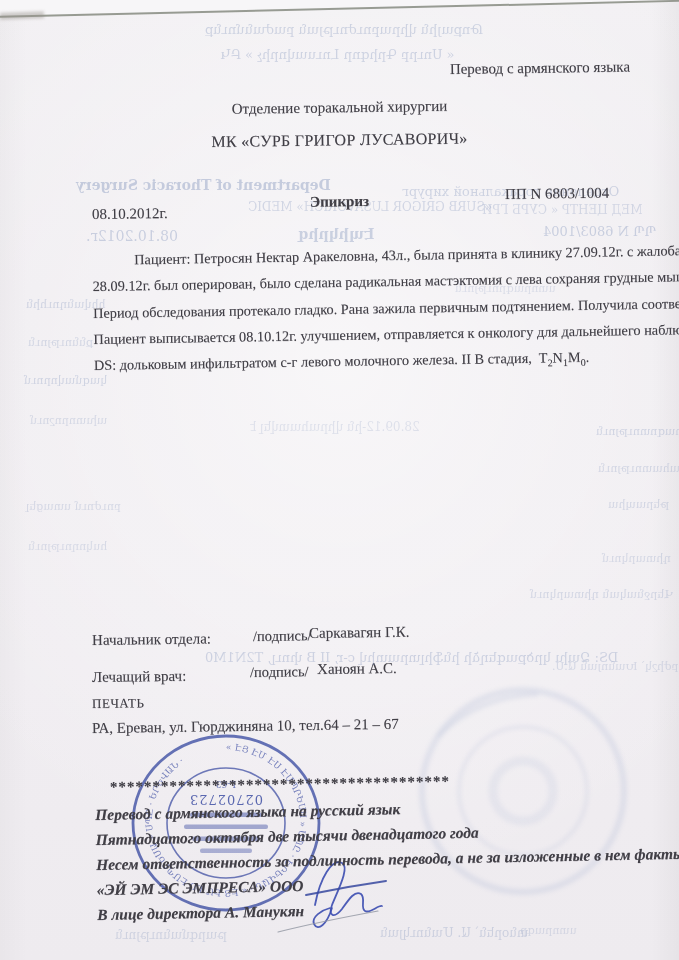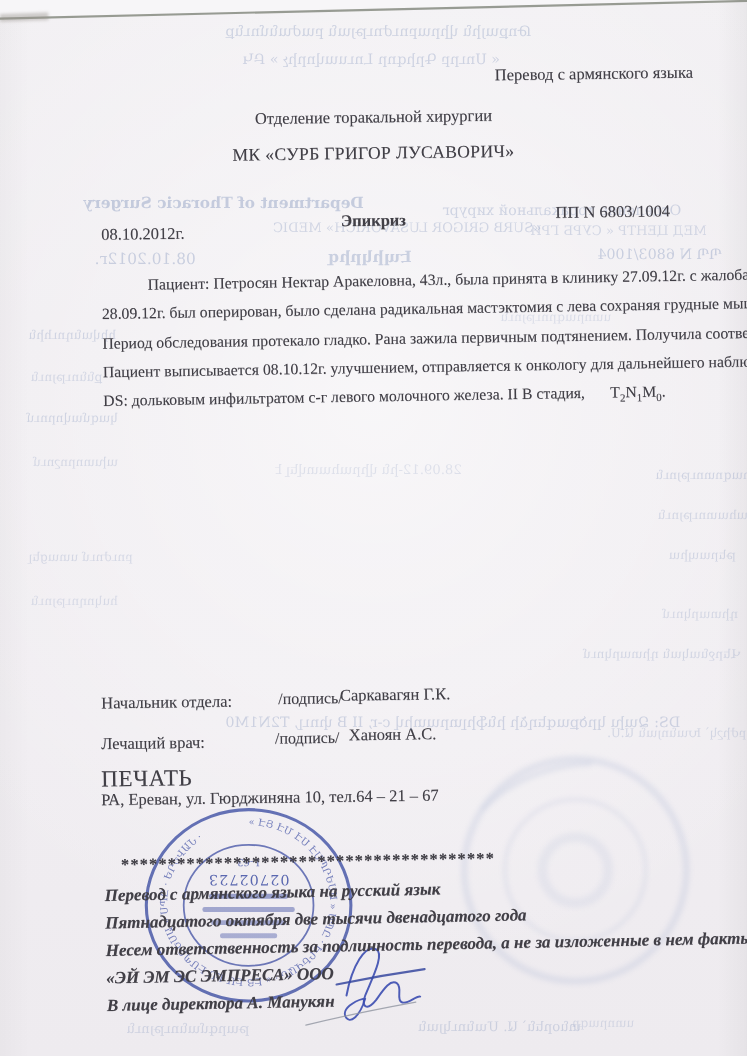--- a/index.html
+++ b/index.html
@@ -37,26 +37,26 @@
   .clinic{left:0;top:136px;width:679px;text-align:center;font-size:16px;letter-spacing:0.3px;}
   .doc-number{left:505px;top:186px;font-size:15px;}
   .doc-title{left:0;top:198px;width:679px;text-align:center;font-weight:bold;font-size:15px;}
   .doc-date{left:92px;top:206px;font-size:15px;}
 
   .body-text{left:92px;top:250px;width:537px;font-size:14.3px;line-height:1.42;
     text-align:justify;transform:rotate(-0.95deg);transform-origin:left top;}
   .body-text p{margin:0 0 6px 0;text-shadow:0.2px 0.3px 0.6px rgba(64,62,74,0.35);}
   .body-text p:first-child{text-indent:42px;}
   .ds{margin-top:3px;}
-  .tnm{margin-left:23px;}
+  .tnm{margin-left:7px;}
   .tnm sub{font-size:10px;}
 
   .signoff{left:0;top:0;}
   .signoff .row-label{font-size:15px;}
-  .seal-label{left:92px;top:696px;font-size:21px;letter-spacing:0.5px;}
+  .seal-label{left:92px;top:696px;font-size:13px;letter-spacing:0.5px;}
   .address{left:92px;top:720px;font-size:15px;}
 
   .stamp-svg{left:126px;top:731px;z-index:6;mix-blend-mode:multiply;filter:blur(0.3px);}
   .ghost-stamp{left:408px;top:676px;z-index:1;opacity:0.33;filter:blur(2.2px);}
   .sig-svg{left:270px;top:850px;z-index:7;}
 
   .asterisks{left:110px;top:779px;font-size:15px;letter-spacing:1px;font-weight:bold;z-index:8;}
   .footer-block{left:95px;top:806px;z-index:8;font-style:italic;font-weight:bold;font-size:15.5px;}
   .footer-block div{margin:0 0 7px 0;white-space:nowrap;text-shadow:0.2px 0.3px 0.6px rgba(50,48,60,0.4);}
 </style>

